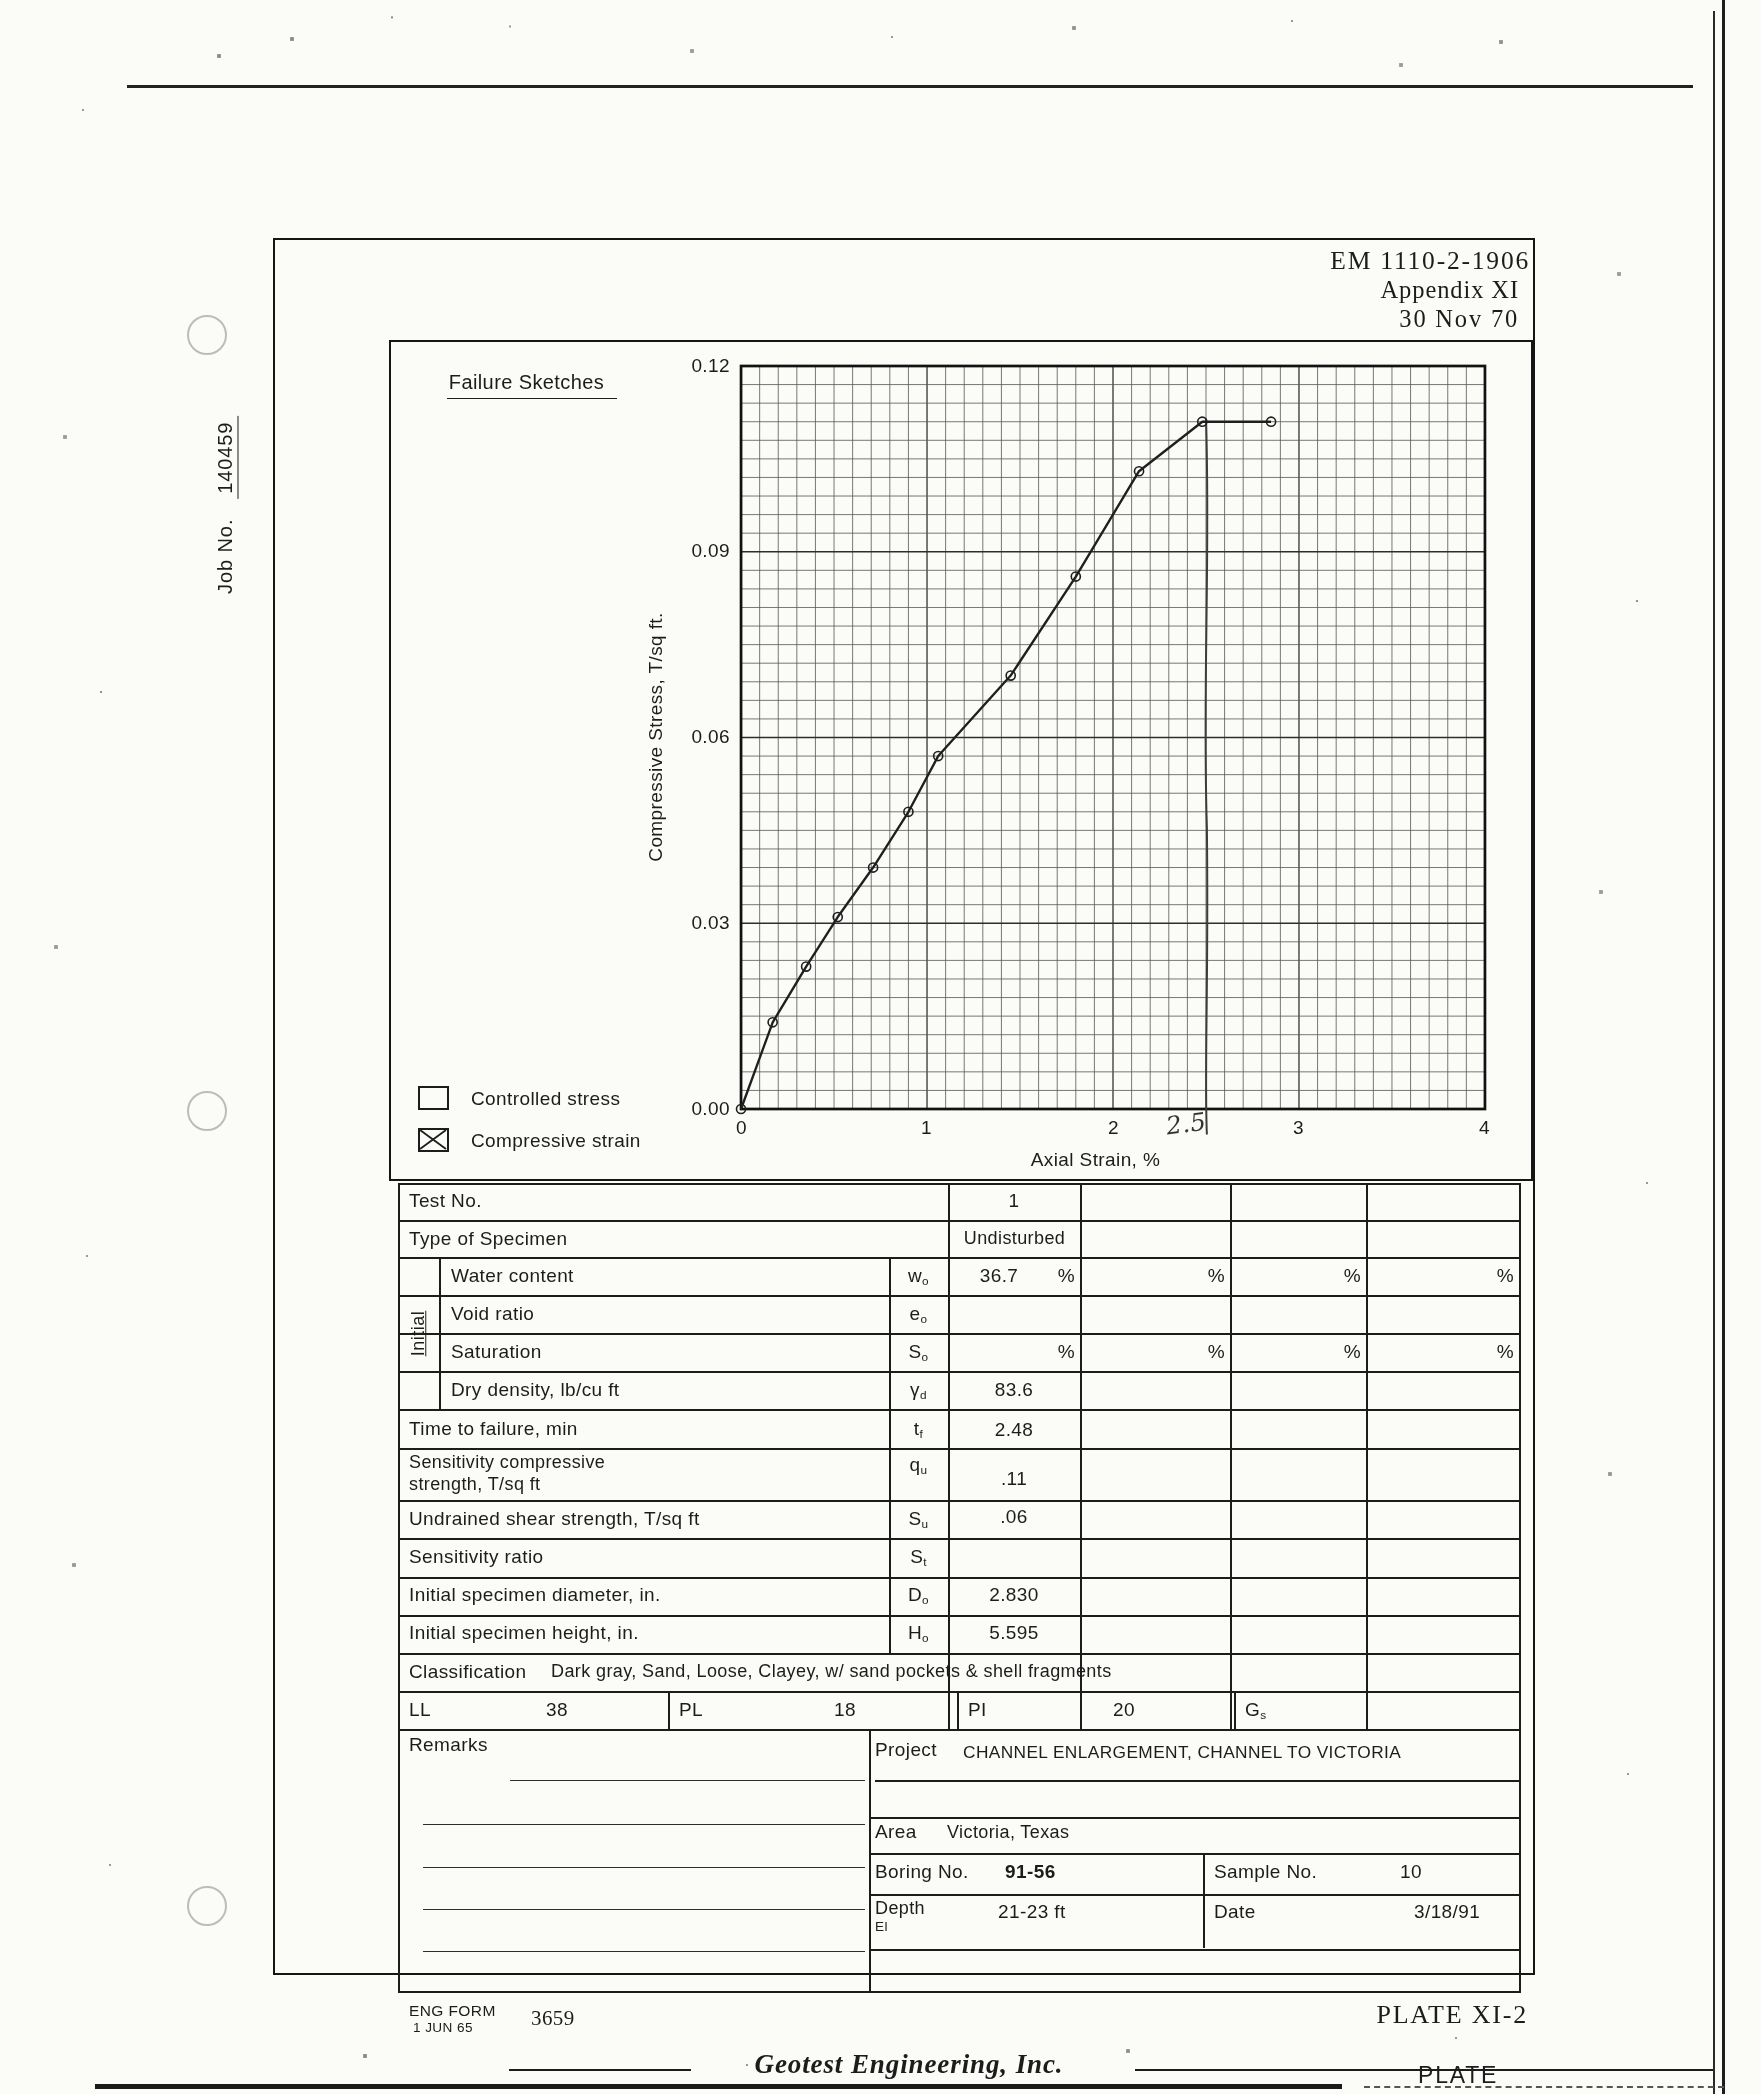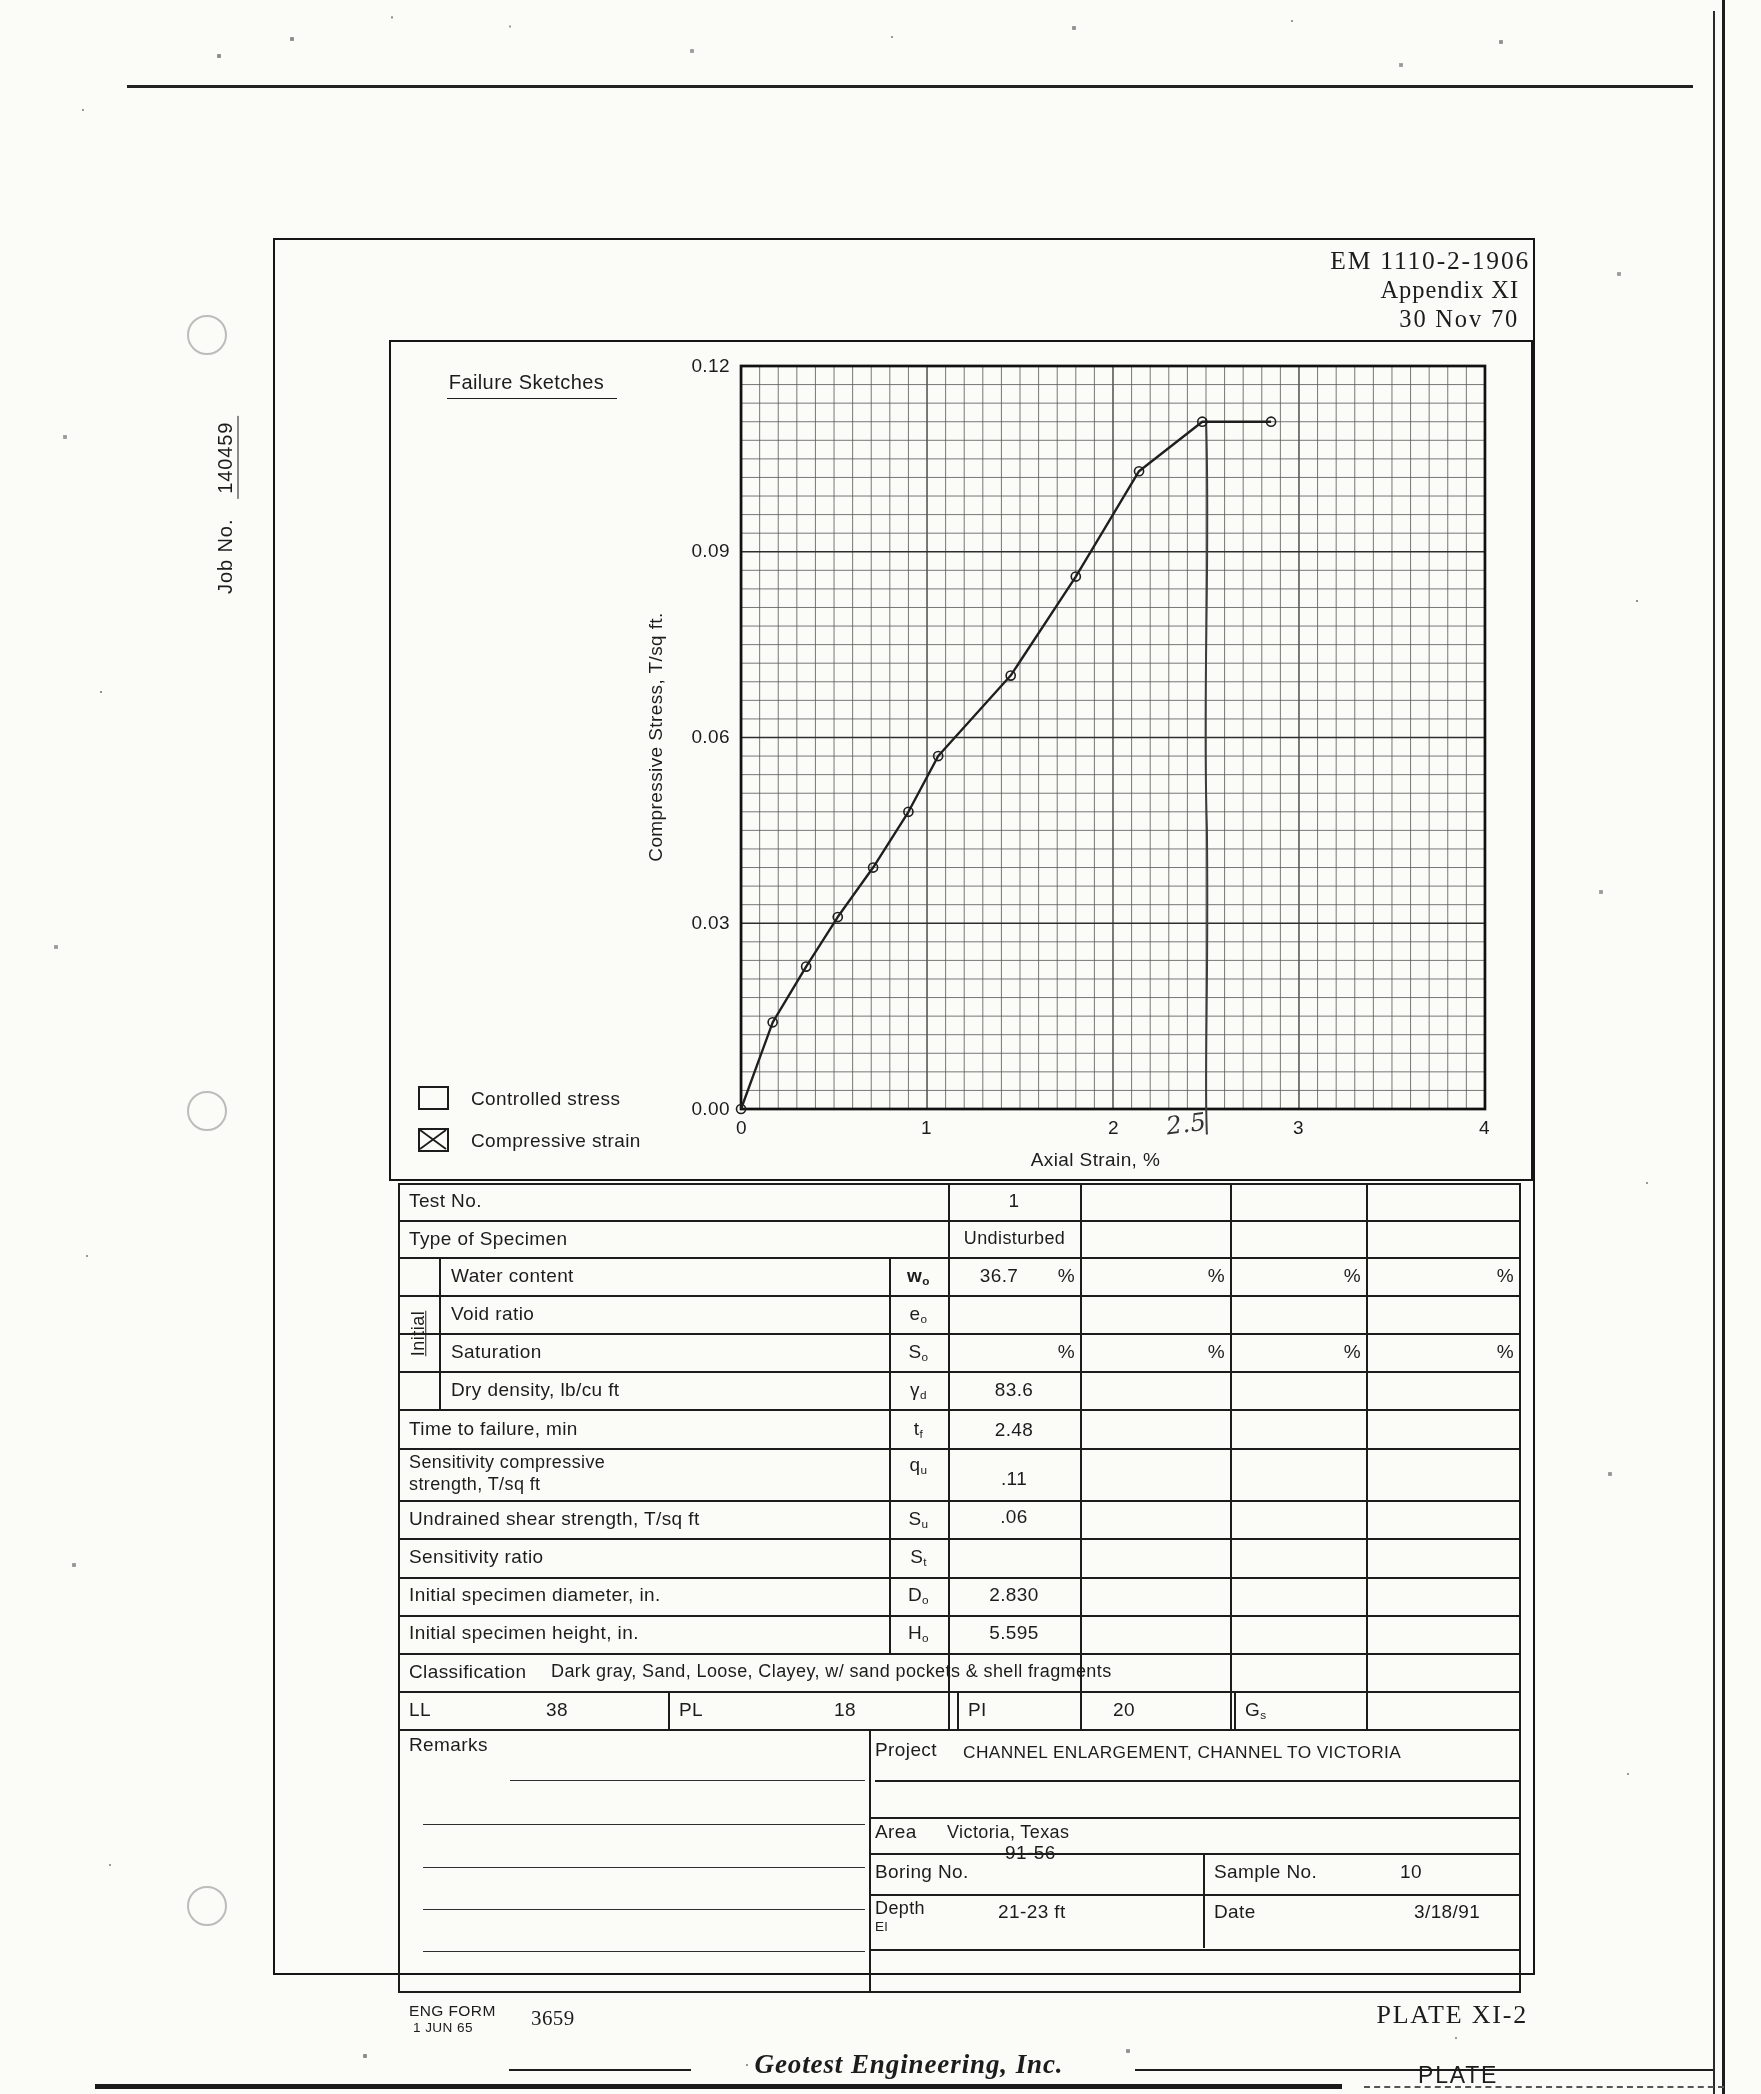--- a/index.html
+++ b/index.html
@@ -226,21 +226,21 @@
       <div class="txt" style="left:11px;top:7.3px;">Test No.</div>
       <div class="txt ctr" style="left:550px;top:7.3px;width:132px;">1</div>
       <div class="txt" style="left:11px;top:45px;">Type of Specimen</div>
       <div class="txt ctr" style="left:544px;top:45px;width:145px;font-size:18px;">Undisturbed</div>
 
       <div class="abs" style="left:0;top:74px;width:41px;height:153px;display:flex;align-items:center;justify-content:center;">
         <span style="transform:rotate(-90deg);font-size:18px;letter-spacing:0.5px;text-decoration:underline;">Initial</span>
       </div>
 
       <div class="txt" style="left:53px;top:82px;">Water content</div>
-      <div class="txt ctr" style="left:491px;top:82px;width:59px;font-weight:bold;"><span>w</span><span class="sub">o</span></div>
+      <div class="txt ctr" style="left:491px;top:82px;width:59px;"><span>w</span><span class="sub">o</span></div>
       <div class="txt ctr" style="left:550px;top:82px;width:102px;">36.7</div>
       <div class="txt rt" style="left:641px;top:82px;width:36px;">%</div>
       <div class="txt rt" style="left:791px;top:82px;width:36px;">%</div>
       <div class="txt rt" style="left:927px;top:82px;width:36px;">%</div>
       <div class="txt rt" style="left:1080px;top:82px;width:36px;">%</div>
 
       <div class="txt" style="left:53px;top:120px;">Void ratio</div>
       <div class="txt ctr" style="left:491px;top:120px;width:59px;"><span>e</span><span class="sub">o</span></div>
 
       <div class="txt" style="left:53px;top:158px;">Saturation</div>
@@ -301,21 +301,21 @@
       <div class="hl" style="left:471px;top:670px;width:652px;"></div>
       <div class="hl" style="left:471px;top:711px;width:652px;"></div>
       <div class="hl" style="left:471px;top:766px;width:652px;"></div>
       <div class="vl" style="left:805px;top:670px;height:95px;"></div>
 
       <div class="txt" style="left:477px;top:556px;">Project</div>
       <div class="txt" style="left:565px;top:559px;font-size:17.3px;">CHANNEL ENLARGEMENT, CHANNEL TO VICTORIA</div>
       <div class="txt" style="left:477px;top:638px;">Area</div>
       <div class="txt" style="left:549px;top:639px;font-size:18px;">Victoria, Texas</div>
       <div class="txt" style="left:477px;top:678px;">Boring No.</div>
-      <div class="txt" style="left:607px;top:659px;">91-56</div>
+      <div class="txt" style="left:607px;top:678px;font-weight:bold;">91-56</div>
       <div class="txt" style="left:816px;top:678px;">Sample No.</div>
       <div class="txt" style="left:1002px;top:678px;">10</div>
       <div class="txt" style="left:477px;top:715px;font-size:18px;">Depth</div>
       <div class="txt" style="left:477px;top:736px;font-size:13.6px;">El</div>
       <div class="txt" style="left:600px;top:718px;">21-23 ft</div>
       <div class="txt" style="left:816px;top:718px;">Date</div>
       <div class="txt" style="left:1016px;top:718px;">3/18/91</div>
     </div>
 
     <div class="txt" style="left:134px;top:1762px;font-size:15.5px;">ENG FORM</div>

